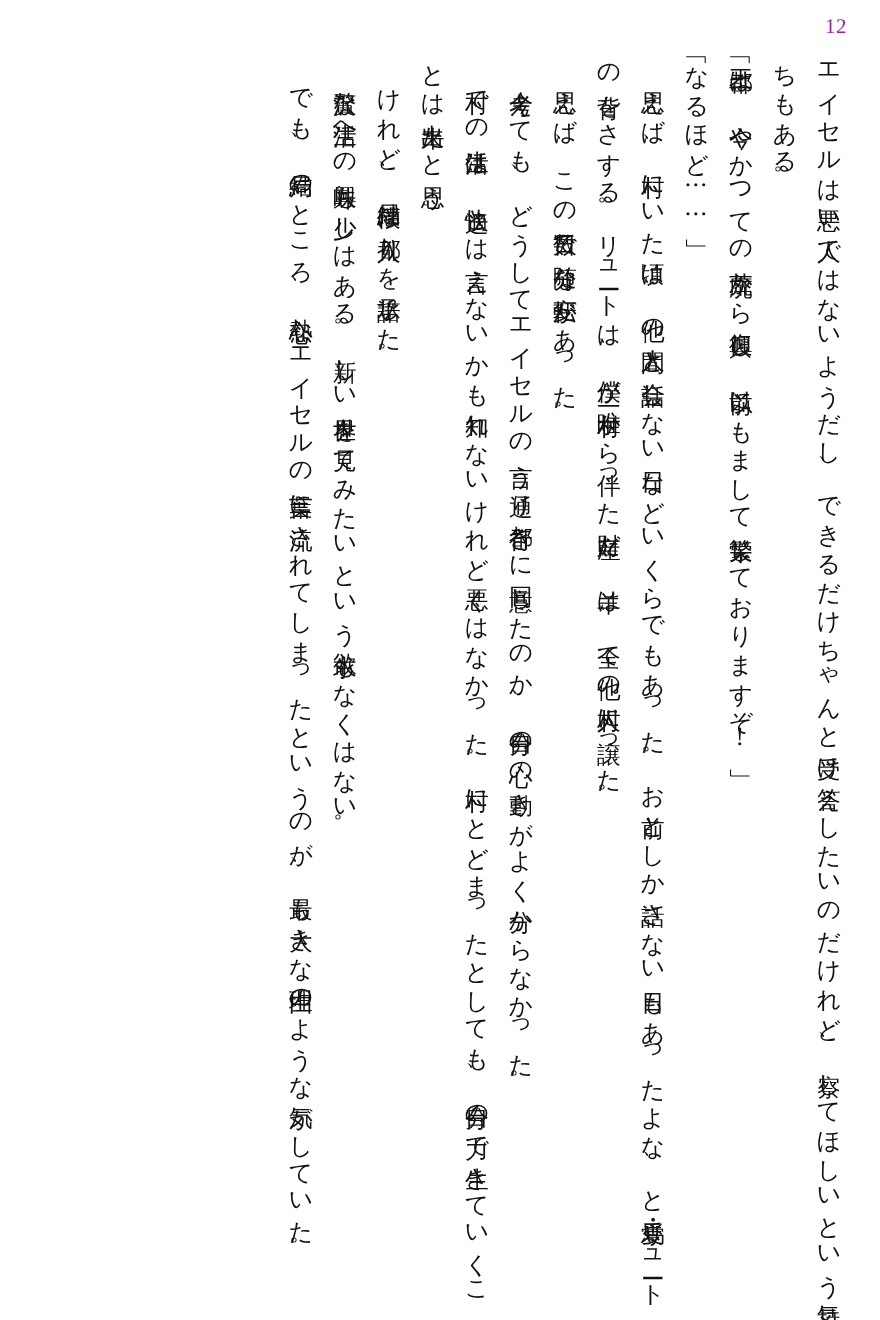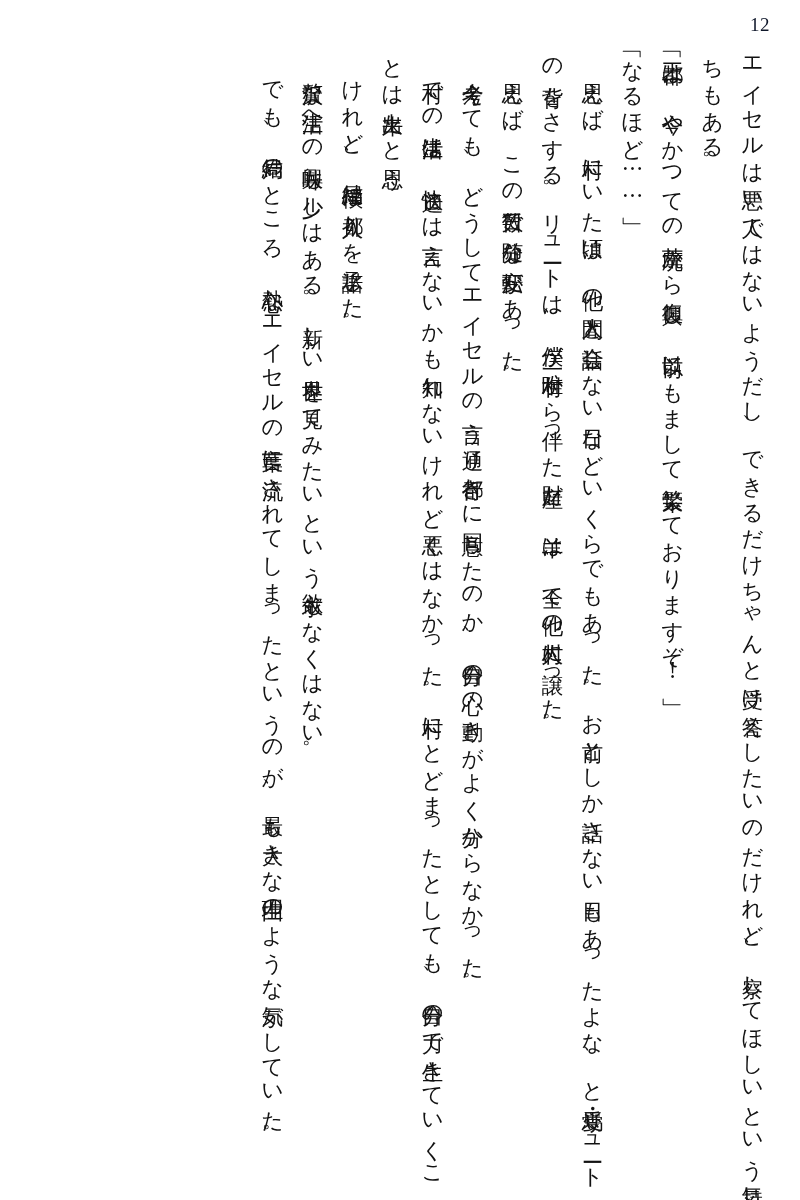--- a/index.html
+++ b/index.html
@@ -17,21 +17,21 @@
     background: #ffffff;
     overflow: hidden;
     box-sizing: border-box;
   }
   .page-number {
     position: absolute;
     top: 14px;
     right: 30px;
     font-family: "Liberation Serif", serif;
     font-size: 19px;
-    color: #0f172a;
+    color: #a21caf;
     letter-spacing: 0.5px;
   }
   .body-text {
     position: absolute;
     top: 44px;
     right: 28px;
     left: 36px;
     bottom: 18px;
     writing-mode: vertical-rl;
     text-orientation: upright;

